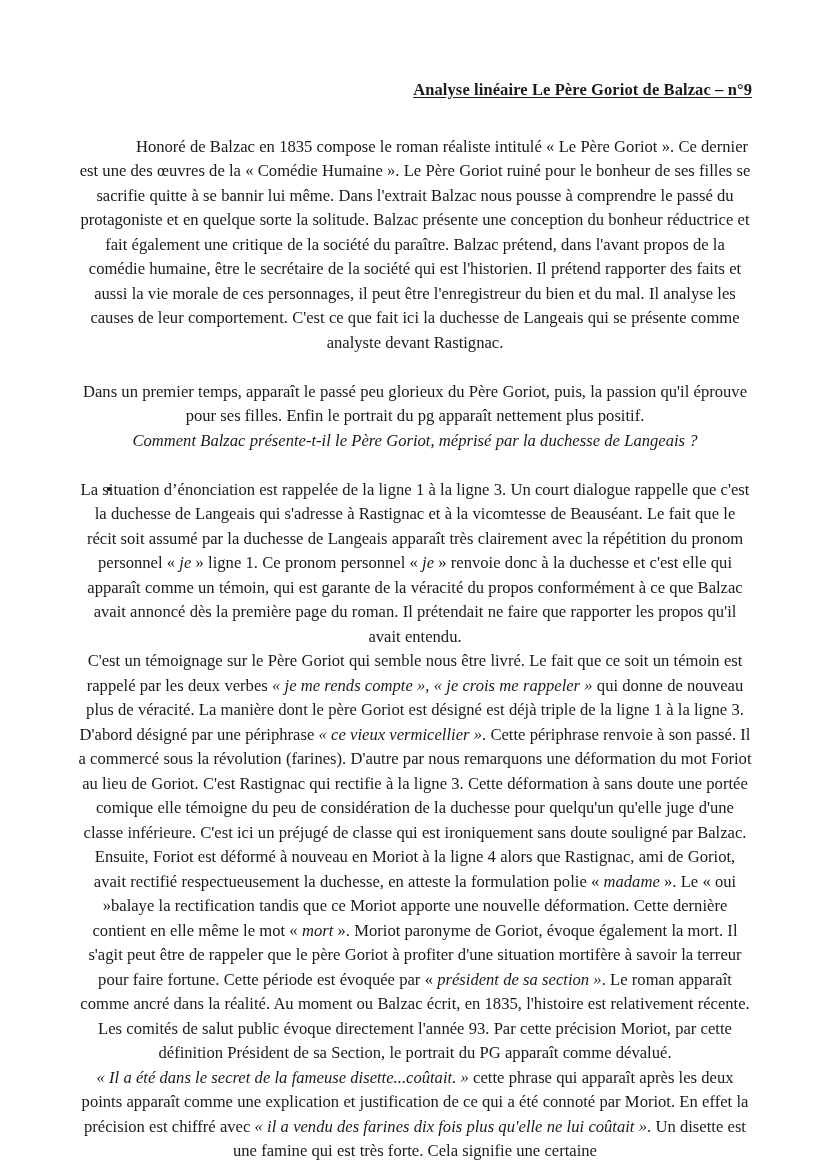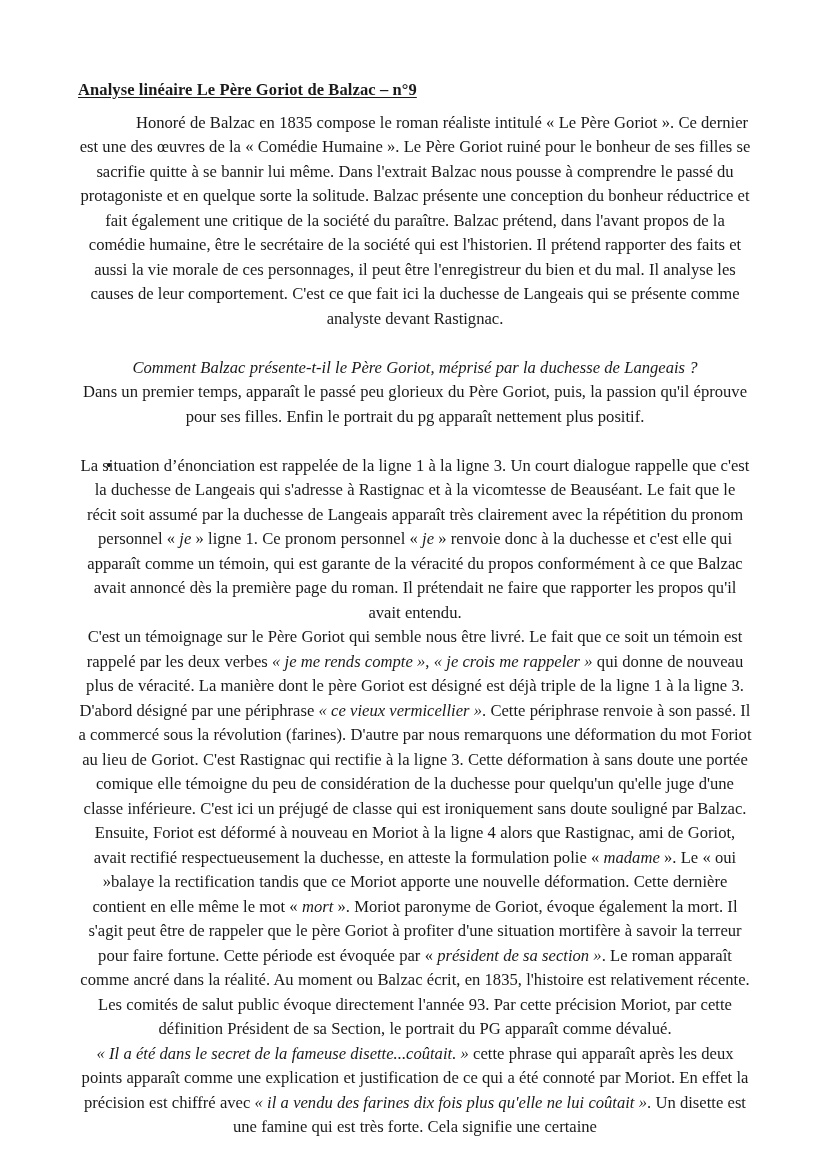--- a/index.html
+++ b/index.html
@@ -21,28 +21,28 @@
     overflow: hidden;
     box-sizing: border-box;
   }
   .doc-body {
     position: absolute;
     left: 78px;
     top: 78px;
     width: 674px;
   }
   .doc-title {
-    text-align: left;
+    text-align: right;
     font-weight: bold;
     font-size: 16.5px;
     line-height: 24.5px;
     text-decoration: underline;
     text-underline-offset: 2px;
     letter-spacing: 0.1px;
-    margin: 0 0 8px 0;
+    margin: 0 0 32px 0;
     padding: 0;
   }
   p.para {
     margin: 0;
     padding: 0;
     font-size: 16.6px;
     line-height: 24.5px;
     text-align: center;
     hyphens: none;
     word-spacing: 0.1px;
@@ -83,23 +83,23 @@
 
 <div class="page">
   <div class="doc-body">
 
     <h1 class="doc-title">Analyse linéaire Le Père Goriot de Balzac – n°9</h1>
 
     <p class="para indent-first">Honoré de Balzac en 1835 compose le roman réaliste intitulé « Le Père Goriot ». Ce dernier est une des œuvres de la « Comédie Humaine ». Le Père Goriot ruiné pour le bonheur de ses filles se sacrifie quitte à se bannir lui même. Dans l'extrait Balzac nous pousse à comprendre le passé du protagoniste et en quelque sorte la solitude. Balzac présente une conception du bonheur réductrice et fait également une critique de la société du paraître. Balzac prétend, dans l'avant propos de la comédie humaine, être le secrétaire de la société qui est l'historien. Il prétend rapporter des faits et aussi la vie morale de ces personnages, il peut être l'enregistreur du bien et du mal. Il analyse les causes de leur comportement. C'est ce que fait ici la duchesse de Langeais qui se présente comme analyste devant Rastignac.</p>
 
     <div class="spacer"></div>
 
+    <p class="para">Dans un premier temps, apparaît le passé peu glorieux du Père Goriot, puis, la passion qu'il éprouve pour ses filles. Enfin le portrait du pg apparaît nettement plus positif.</p>
+
     <p class="para"><i>Comment Balzac présente-t-il le Père Goriot, méprisé par la duchesse de Langeais ?</i></p>
-
-    <p class="para">Dans un premier temps, apparaît le passé peu glorieux du Père Goriot, puis, la passion qu'il éprouve pour ses filles. Enfin le portrait du pg apparaît nettement plus positif.</p>
 
     <div class="spacer"></div>
 
     <div class="bullet-block">
       <div class="bullet-item">
         <span class="bullet-dot">•</span>
       </div>
     </div>
 
     <p class="para"><span>La situation d’énonciation est rappelée de la ligne 1 à la ligne 3. Un court dialogue rappelle que c'est la duchesse de Langeais qui s'adresse à Rastignac et à la vicomtesse de Beauséant. Le fait que le récit soit assumé par la duchesse de Langeais apparaît très clairement avec la répétition du pronom personnel « </span><i>je</i><span> » ligne 1. Ce pronom personnel « </span><i>je</i><span> » renvoie donc à la duchesse et c'est elle qui apparaît comme un témoin, qui est garante de la véracité du propos conformément à ce que Balzac avait annoncé dès la première page du roman. Il prétendait ne faire que rapporter les propos qu'il avait entendu.</span></p>

